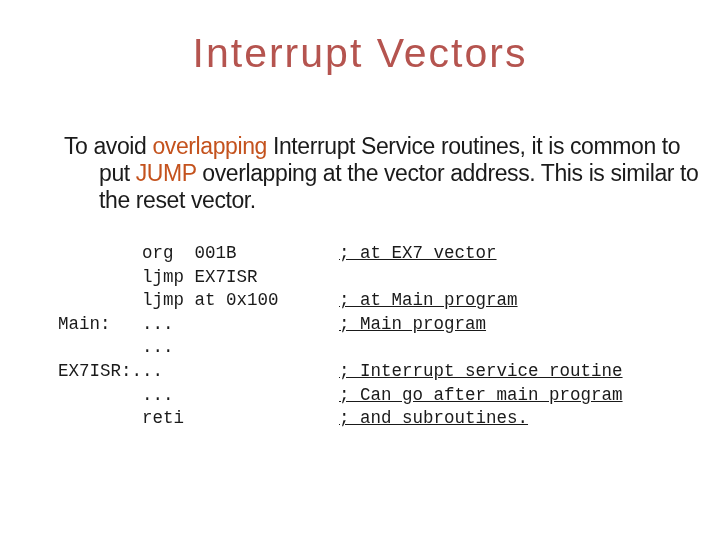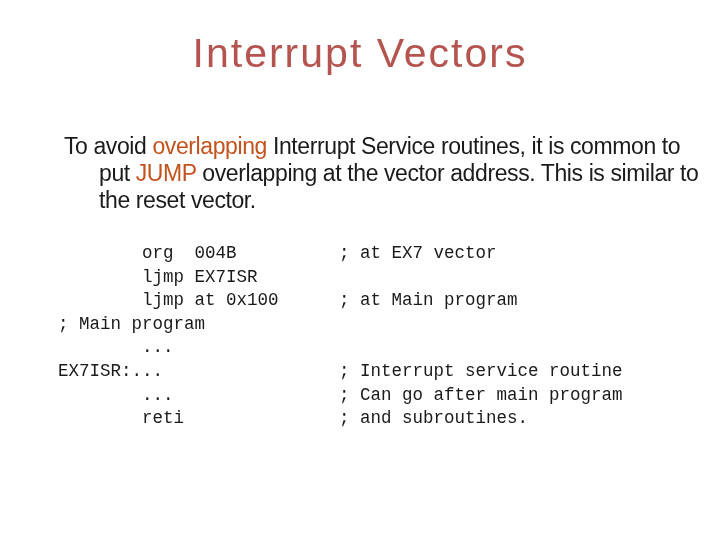--- a/index.html
+++ b/index.html
@@ -39,35 +39,35 @@
     position: absolute;
     left: 58px;
     top: 242px;
     font-family: "Liberation Mono", monospace;
     font-size: 17.5px;
     line-height: 23.6px;
     color: var(--code-color, #1a1a1a);
   }
   .code-line { display: flex; white-space: pre; }
   .code-source { flex: 0 0 281px; width: 281px; }
-  .code-comment { flex: 0 0 auto; }
+  .code-comment { flex: 0 0 auto; text-decoration: underline; }
 </style>
 </head>
 <body>
 
 <div class="slide">
   <h1 class="title">Interrupt Vectors</h1>
   <div class="paragraph" id="paragraph">
       <div class="para-line"><span class="">To avoid </span><span class="accent">overlapping</span><span class=""> Interrupt Service routines, it is common to</span></div>
       <div class="para-line indented"><span class="">put </span><span class="accent">JUMP</span><span class=""> overlapping at the vector address. This is similar to</span></div>
       <div class="para-line indented"><span class="">the reset vector.</span></div>
     </div>
   <div class="code" id="codeblock">
-      <div class="code-line"><span class="code-source">        org  004B</span><span class="code-comment">; at EX7 vector</span></div>
+      <div class="code-line"><span class="code-source">        org  001B</span><span class="code-comment">; at EX7 vector</span></div>
       <div class="code-line"><span class="code-source">        ljmp EX7ISR</span><span class="code-comment"></span></div>
       <div class="code-line"><span class="code-source">        ljmp at 0x100</span><span class="code-comment">; at Main program</span></div>
-      <div class="code-line"><span class="code-comment">; Main program</span></div>
+      <div class="code-line"><span class="code-source">Main:   ...</span><span class="code-comment">; Main program</span></div>
       <div class="code-line"><span class="code-source">        ...</span><span class="code-comment"></span></div>
       <div class="code-line"><span class="code-source">EX7ISR:...</span><span class="code-comment">; Interrupt service routine</span></div>
       <div class="code-line"><span class="code-source">        ...</span><span class="code-comment">; Can go after main program</span></div>
       <div class="code-line"><span class="code-source">        reti</span><span class="code-comment">; and subroutines.</span></div>
     </div>
 </div>
 
 </body></html>

